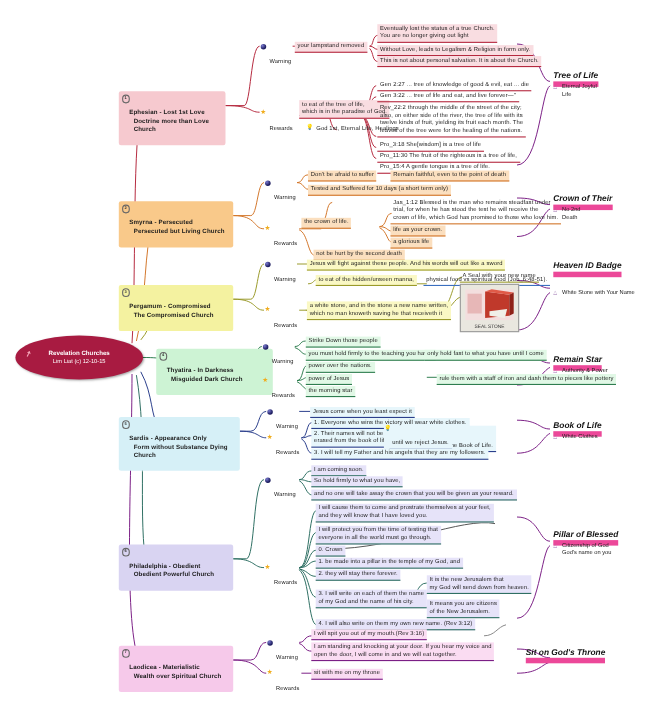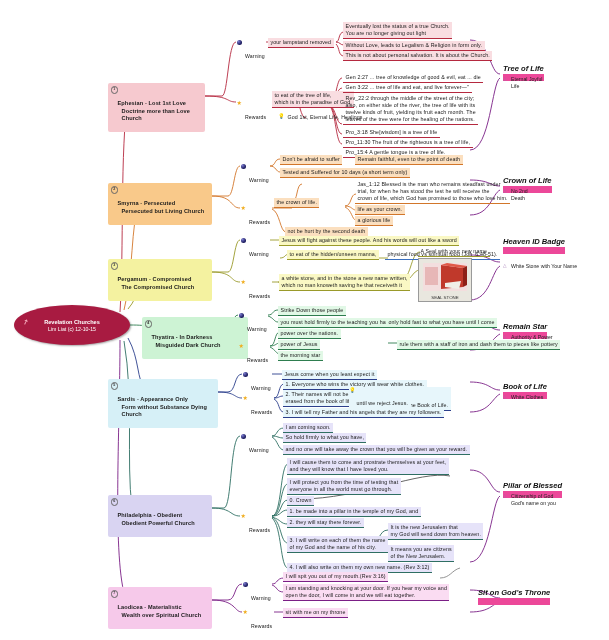--- a/index.html
+++ b/index.html
@@ -22,21 +22,21 @@
   .church .ln2{display:block;padding-left:4px;}
   .badge{position:absolute;left:2.5px;top:3px;width:5.5px;height:5.5px;border-radius:50%;
      border:0.6px solid #666;font-size:3.6px;line-height:5px;text-align:center;color:#333;}
   
   .wr{font-size:5.2px;padding-left:9px;}
   .dot{position:absolute;left:0.5px;top:1.5px;width:5.5px;height:5.5px;border-radius:50%;
      background:radial-gradient(circle at 32% 30%,#7a7ad0 0%,#1c1c5e 65%);}
   .star{position:absolute;left:0.5px;top:1px;font-size:6px;color:#f0ad1e;line-height:6px;}
   .leafimg{position:absolute;border:0.7px solid #9a9a9a;background:#e8e6de;}
   .right-title{position:absolute;font-style:italic;font-weight:bold;font-size:7.6px;color:#111;
-     border-bottom:7px solid #ec4899;padding-bottom:1px;}
+     border-bottom:5px solid #ec4899;padding-bottom:1px;}
   .right-sub{position:absolute;font-size:5.2px;color:#222;line-height:1.42;white-space:pre-line;}
   .right-mark{position:absolute;color:#9a6fae;font-size:4.6px;}
   .bulb{position:absolute;left:0.5px;top:0.8px;font-size:5.4px;line-height:5.4px;}
   .seal{position:absolute;left:0;top:0;width:100%;height:100%;}
 </style>
 </head>
 <body>
 
 <div id="canvas">
 
@@ -206,21 +206,21 @@
     <span>Rewards</span>
   </div>
   <div class="node nb" style="left:274px;top:198px;background:#fbdfbf;border-color:#d2762a;">the crown of life.</div>
   <div class="node nb" style="left:355px;top:180px;border-color:#d2762a;">Jas_1:12  Blessed is the man who remains steadfast under
 trial, for when he has stood the test he will receive the
 crown of life, which God has promised to those who love him.</div>
   <div class="node nb" style="left:355px;top:205px;background:#fbdfbf;border-color:#d2762a;">life as your crown.</div>
   <div class="node nb" style="left:355px;top:216px;background:#fbdfbf;border-color:#d2762a;">a glorious life</div>
   <div class="node nb" style="left:285px;top:227px;background:#fbdfbf;border-color:#d2762a;">not be hurt by the second death</div>
 
-  <div class="right-title" style="left:503px;top:176px;">Crown of Life</div>
+  <div class="right-title" style="left:503px;top:176px;">Crown of Their</div>
   <span class="right-mark" style="left:503px;top:188px;">△</span>
   <div class="right-sub" style="left:511px;top:188px;">No 2nd
 Death</div>
 
   <div class="node church" style="left:108px;top:259px;width:104px;background:#f4f2a0;">
     <span class="badge">3</span>
     <span>Pergamum - Compromised</span>
     <span class="ln2">The Compromised Church</span>
   </div>
   <div class="node wr" style="left:240px;top:236px;">

